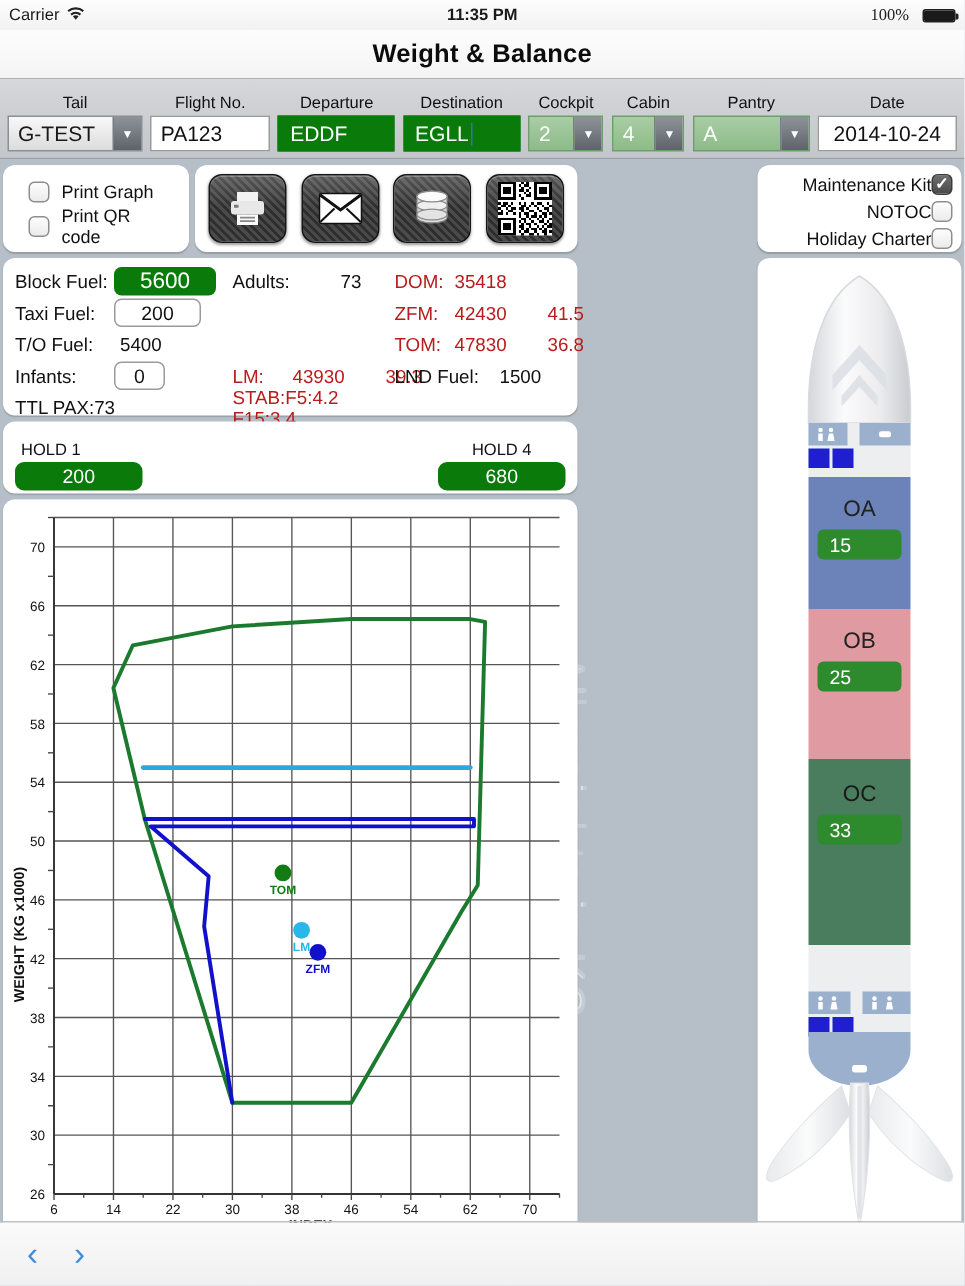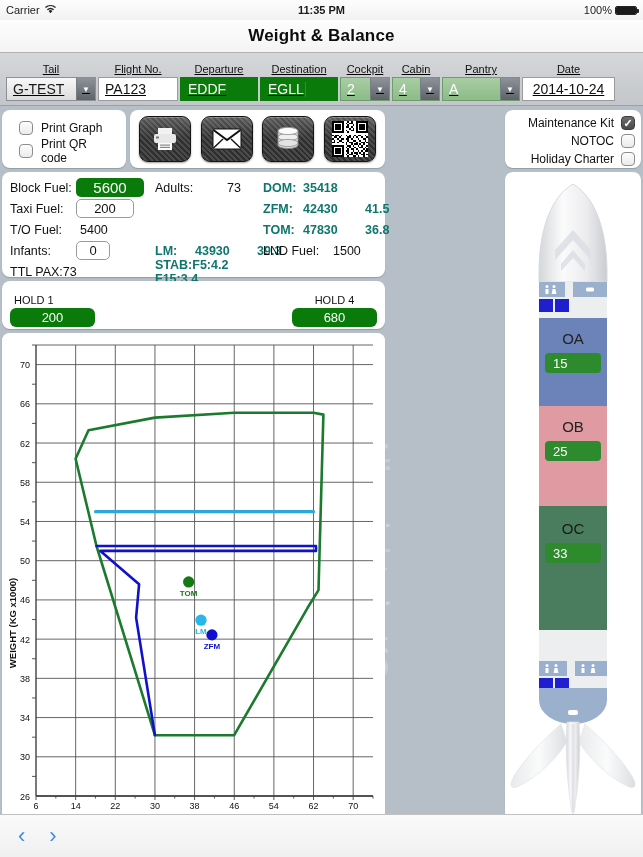--- a/index.html
+++ b/index.html
@@ -12,21 +12,21 @@
   
   .statusbar {
     height: 20px; width: 643px;
     background: linear-gradient(#fdfdfd, #f2f2f2);
     display: flex; align-items: center;
     font-size: 11px; color: #1a1a1a;
     padding: 0 6px; position: relative;
   }
   .sb-left { display: flex; align-items: center; gap: 4px; }
   .sb-center { position: absolute; left: 0; right: 0; text-align: center; font-weight: bold; font-size: 11px; }
-  .sb-right { margin-left: auto; display: flex; align-items: center; gap: 3px; position: relative; z-index: 2;}
+  .sb-right { margin-left: auto; display: flex; align-items: center; gap: 9px; position: relative; z-index: 2; font-family: Liberation Serif, serif;}
   .batt {
     width: 22px; height: 9px; border: 1px solid #222; border-radius: 2px;
     position: relative; background: #fff;
   }
   .batt::after { content:''; position:absolute; right:-3px; top:2px; width:2px; height:4px; background:#222; border-radius:0 1px 1px 0;}
   .batt i { display:block; height:100%; background:#1a1a1a; border-radius:1px; }
   .wifi { font-size: 11px; }
 
   
   .navbar {
@@ -35,21 +35,21 @@
     border-bottom: 1px solid #b2b2b2;
     display:flex; align-items:center; justify-content:center;
   }
   .navbar .title { font-size: 17px; font-weight: bold; color: #0c0c0c; letter-spacing: .2px; }
 
   
   .fieldsbar {
     position: relative; width: 643px; height: 53px;
     background: linear-gradient(#d5d7d9, #c3c6ca);
     border-bottom: 1px solid #9aa0a6;
-    display: flex; align-items: flex-end; padding: 0 5px 4px 5px;  text-decoration: underline;
+    display: flex; align-items: flex-end; padding: 0 5px 4px 5px; gap: 5px;
   }
   .fld { display:flex; flex-direction: column; align-items:center; }
   .fld .lbl { font-size: 11px; color:#111; margin-bottom: 2px; line-height: 12px; }
   .ctl { height: 24px; border-radius: 0; display:flex; align-items:center; font-size: 14px; }
 
   .select {
     border: 1px solid #8b9096; background: linear-gradient(#f8f8f8,#dcdcdc);
     overflow:hidden; padding:0;
   }
   .select .val { padding: 0 6px; color:#1a1a1a; flex:1; line-height:22px; }
@@ -120,40 +120,40 @@
   .fc .v { margin-left: 4px; }
   .pillgreen {
     background:#0a7a0a; color:#fff; border-radius: 5px; padding: 1px 12px;
     font-size: 15px; min-width: 68px; text-align:center; display:inline-block;
   }
   .pillwhite {
     background:#fff; color:#111; border: 1px solid #9b9b9b; border-radius: 5px; padding: 1px 12px;
     font-size: 13px; min-width: 58px; text-align:center; display:inline-block;
   }
   .pillsmall { min-width: 34px; padding: 1px 10px; }
-  .wcol { display:flex; font-size: 12.5px; color:#0f766e; height:19px; align-items:center;font-weight:bold; }
+  .wcol { display:flex; font-size: 12.5px; color:#b91c1c; height:19px; align-items:center; }
   .wcol .wk { min-width: 40px; }
   .wcol .wv { min-width: 62px; }
   .wcol .wi { }
 
   
   #hold-card { left: 2px; top: 175px; width: 383px; height: 48px; padding: 13px 8px; }
   .holdrow { display:flex; justify-content: space-between; }
   .holdcol { display:flex; flex-direction:column; }
   .holdcol.r { align-items:center; }
   .holdcol .hl { font-size: 11px; color:#111; margin-bottom: 2px; padding: 0 4px;}
   .holdpill { background:#0a7a0a; color:#fff; border-radius:6px; font-size: 13px; padding: 2px 0; width: 85px; text-align:center; }
   .holdcol.r .holdpill { margin-right: 0; }
 
   
   #graph-card { left: 2px; top: 227px; width: 383px; height: 494px; padding: 0; }
 
   
   #aircraft-chk { right: 2px; top: 4px; width: 136px; height: 58px; padding: 4px 6px; }
-  .chkrow-r { display:flex; align-items:center; justify-content:flex-end; gap:7px; height:18px; }
+  .chkrow-r { display:flex; align-items:center; justify-content:flex-end; height:18px; }
   .chkrow-r .t { font-size: 12px; color:#111; }
 
   #aircraft-card { right: 2px; top: 66px; width: 136px; height: 655px; overflow:hidden; }
 
   
   .bottombar {
     position:absolute; left:0; bottom:0; width: 643px; height: 43px;
     background: linear-gradient(#fafafa,#f0f0f0); border-top:1px solid #c0c0c0;
     display:flex; align-items:center; gap: 24px; padding-left: 18px;
   }

